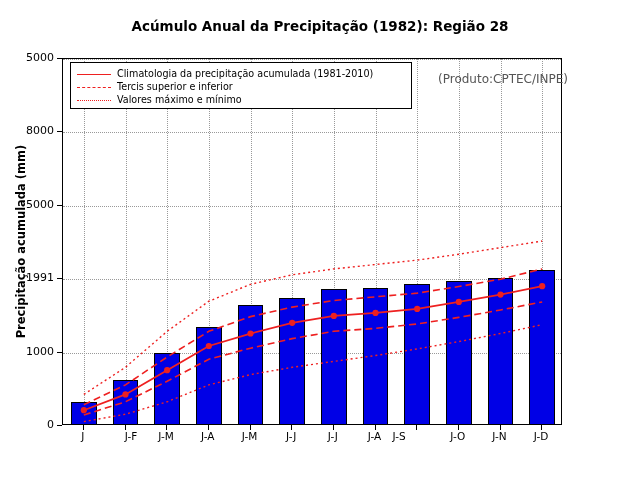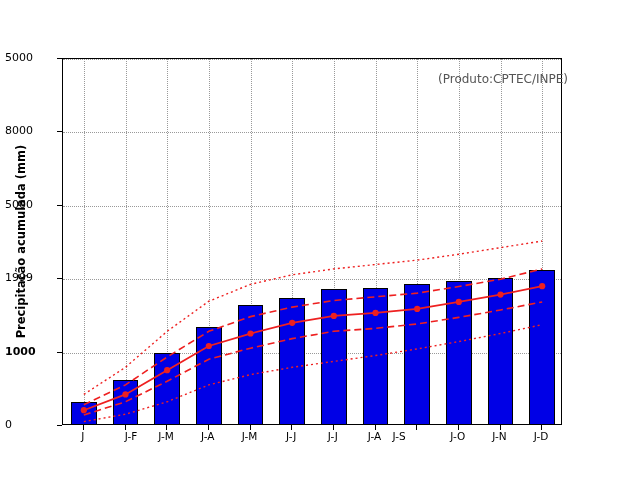--- a/index.html
+++ b/index.html
@@ -87,21 +87,21 @@
     width: 500px;
     text-align: center;
     font-size: 11.5px;
     font-weight: bold;
     color: #000;
   }
   .ytick-label {
     position: absolute;
     right: 0;
     width: 48px;
-    text-align: left;
+    text-align: right;
     font-size: 11px;
     color: #000;
   }
   .ytick-mark {
     position: absolute;
     width: 5px;
     height: 0;
     border-top: 1px solid #000;
   }
   .xtick-label {
@@ -156,29 +156,30 @@
     top: 72px;
     font-size: 12px;
     color: #555;
   }
 </style>
 </head>
 <body>
 
 <div id="chart-root">
 
+  <div id="chart-title">Acúmulo Anual da Precipitação (1982): Região 28</div>
 
   <div id="ylabel">Precipitação acumulada (mm)</div>
 
   <div id="y-ticks">
       <div class="ytick-label" style="left: 5px; width: 49px; top: 418px;">0</div>
       <div class="ytick-mark" style="left: 57px; top: 425px;"></div>
-      <div class="ytick-label" style="left: 5px; width: 49px; top: 344.6px; font-weight: bold;">1000</div>
+      <div class="ytick-label" style="left: 5px; width: 49px; top: 344.6px;">1000</div>
       <div class="ytick-mark" style="left: 57px; top: 351.6px;"></div>
-      <div class="ytick-label" style="left: 5px; width: 49px; top: 271.2px;">1999</div>
+      <div class="ytick-label" style="left: 5px; width: 49px; top: 271.2px;">1991</div>
       <div class="ytick-mark" style="left: 57px; top: 278.2px;"></div>
       <div class="ytick-label" style="left: 5px; width: 49px; top: 197.8px;">5000</div>
       <div class="ytick-mark" style="left: 57px; top: 204.8px;"></div>
       <div class="ytick-label" style="left: 5px; width: 49px; top: 124.4px;">8000</div>
       <div class="ytick-mark" style="left: 57px; top: 131.4px;"></div>
       <div class="ytick-label" style="left: 5px; width: 49px; top: 51px;">5000</div>
       <div class="ytick-mark" style="left: 57px; top: 58px;"></div>
     </div>
   <div id="x-ticks">
       <div class="xtick-label" style="left: 59.8333px;">J</div>
@@ -255,16 +256,30 @@
         <circle cx="229.17" cy="263.87" r="3.1" fill="#ee2020"></circle>
         <circle cx="270.83" cy="256.90" r="3.1" fill="#ee2020"></circle>
         <circle cx="312.50" cy="253.96" r="3.1" fill="#ee2020"></circle>
         <circle cx="354.17" cy="249.93" r="3.1" fill="#ee2020"></circle>
         <circle cx="395.83" cy="242.95" r="3.1" fill="#ee2020"></circle>
         <circle cx="437.50" cy="235.61" r="3.1" fill="#ee2020"></circle>
         <circle cx="479.17" cy="227.17" r="3.1" fill="#ee2020"></circle>
       </svg>
   </div>
 
+  <div id="legend-box">
+      <div class="legend-row" style="top: 5px;">
+        <div class="legend-sample" style="border-top: 1.7px solid rgb(238, 32, 32);"></div>
+        <div class="legend-text">Climatologia da precipitação acumulada (1981-2010)</div>
+      </div>
+      <div class="legend-row" style="top: 18px;">
+        <div class="legend-sample" style="border-top: 1.7px dashed rgb(238, 32, 32);"></div>
+        <div class="legend-text">Tercis superior e inferior</div>
+      </div>
+      <div class="legend-row" style="top: 31px;">
+        <div class="legend-sample" style="border-top: 1.7px dotted rgb(238, 32, 32);"></div>
+        <div class="legend-text">Valores máximo e mínimo</div>
+      </div>
+    </div>
 
   <div id="source-note">(Produto:CPTEC/INPE)</div>
 
 </div>
 
 </body></html>

